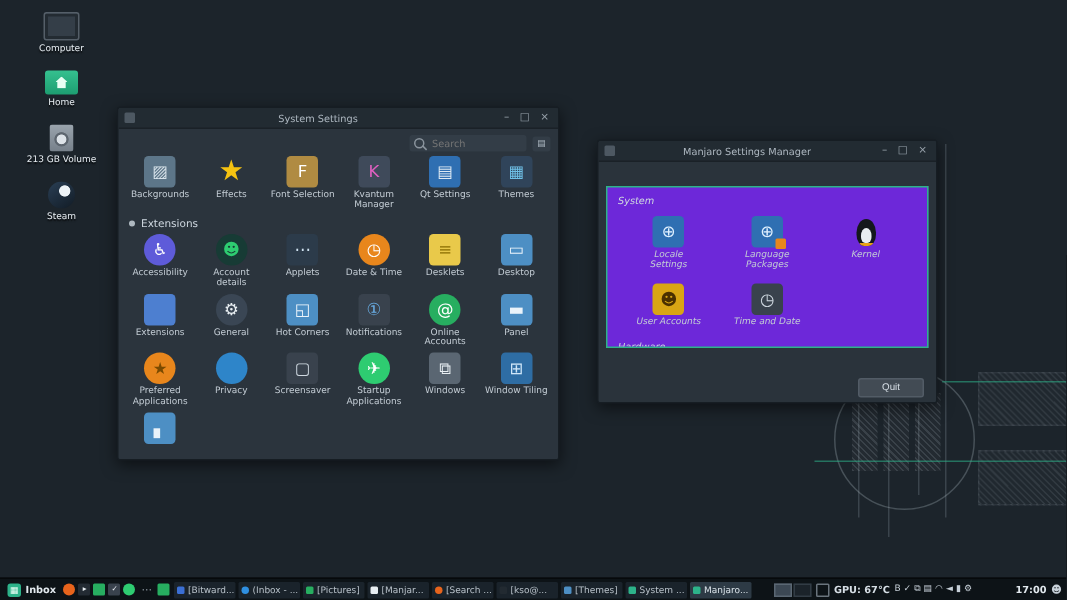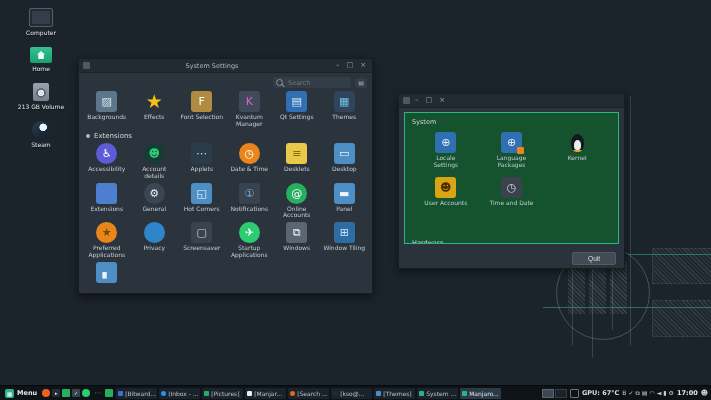--- a/index.html
+++ b/index.html
@@ -25,21 +25,21 @@
   .dlabel{font-size:6px;color:#e7edf2;text-shadow:0 1px 1px rgba(0,0,0,.8);margin-top:2px;text-align:center;}
 
   
   .window{position:absolute;background:#2b343d;border:1px solid #161d23;box-shadow:0 3px 10px rgba(0,0,0,.55);border-radius:2px;overflow:hidden;}
   .titlebar{height:13px;background:#222b32;display:flex;align-items:center;padding:0 4px;gap:3px;border-bottom:1px solid #1a2127;}
   .tb-title{flex:1;text-align:center;font-size:6.5px;color:#aeb8c1;white-space:nowrap;overflow:hidden;}
   .tb-btn{font-size:7px;color:#98a2ab;line-height:1;padding:0 2px;cursor:default;}
   .tb-appicon{width:7px;height:7px;background:#4d5862;border-radius:1px;}
 
   
-  #settings-win{left:78px;top:58px;width:293px;height:234px;}
+  #settings-win{left:78px;top:71px;width:293px;height:234px;}
   .searchrow{display:flex;justify-content:flex-end;align-items:center;gap:4px;padding:4px 5px 2px 5px;}
   .searchbox{width:72px;height:11px;background:#333d47;border-radius:2px;display:flex;align-items:center;gap:3px;padding:0 3px;}
   .mag{width:5px;height:5px;border:1px solid #8a949d;border-radius:50%;position:relative;flex:none;}
   .mag::after{content:'';position:absolute;width:4px;height:1px;background:#8a949d;transform:rotate(45deg);right:-3px;bottom:-1px;}
   .searchbox input{background:transparent;border:0;outline:none;color:#b9c2ca;font-size:6.5px;width:100%;font-family:inherit;}
   .view-toggle{width:12px;height:10px;background:#333d47;border-radius:2px;color:#aab4bd;font-size:6px;display:flex;align-items:center;justify-content:center;}
   .sec-head{display:flex;align-items:center;gap:4px;padding:3px 7px 2px 7px;font-size:7px;color:#cfd8e0;}
   .sec-swatch{width:8px;height:8px;border-radius:2px;background:linear-gradient(135deg,#ff5f6d,#d94fb0);}
   .sec-dot{width:4px;height:4px;border-radius:50%;background:#aeb8c0;}
   .tilegrid{display:grid;grid-template-columns:repeat(6,1fr);row-gap:3px;padding:1px 4px;}
@@ -52,21 +52,21 @@
   .badge{position:absolute;right:-2px;bottom:-1px;width:7px;height:7px;border-radius:1px;}
   .penguin-body{width:13px;height:18px;background:#14181c;border-radius:50% 50% 42% 42%;position:relative;overflow:hidden;}
   .penguin-body::after{content:'';position:absolute;left:3px;top:6px;width:7px;height:10px;background:#e9eef2;border-radius:50% 50% 40% 40%;}
   .penguin-body::before{content:'';position:absolute;left:2px;bottom:0;width:9px;height:2px;background:#e8a117;z-index:2;}
 
   
   #manjaro-win{left:398px;top:93px;width:225px;height:174px;display:flex;flex-direction:column;background:#2a333b;}
   .mj-header{display:flex;align-items:center;gap:6px;padding:4px 8px;}
   .wrench{width:14px;height:14px;background:linear-gradient(135deg,#f2b33d,#d07a17);clip-path:polygon(20% 0,45% 10%,35% 30%,90% 85%,75% 100%,20% 45%,0 55%,5% 15%);}
   .mj-title{font-size:7px;color:#d6dee5;font-weight:bold;}
-  .mj-panel{flex:1;margin:4px 5px;border:1px solid #2db38a;background:#14532d;overflow:hidden;position:relative;}
+  .mj-panel{flex:1;margin:16px 5px;border:1px solid #2db38a;background:#6d28d9;overflow:hidden;position:relative;font-style:italic;}
   .mj-sec{font-size:6.5px;color:#cfd8e0;padding:5px 7px 2px 7px;}
   #manjaro-grid{display:grid;grid-template-columns:repeat(3,1fr);row-gap:8px;padding:4px 8px;}
   .mj-partial{font-size:6.5px;color:#cfd8e0;padding:2px 7px 0 7px;position:absolute;bottom:-4px;left:0;}
   .mj-footer{height:20px;display:flex;align-items:center;justify-content:flex-end;padding:0 8px;}
   .quit-btn{background:#424b54;border:1px solid #525c66;border-radius:2px;color:#d6dee5;font-size:6.5px;padding:2px 15px;cursor:default;}
 
   
   .taskbar{position:absolute;left:0;right:0;bottom:0;height:14px;background:#0d1317;display:flex;align-items:center;padding:0 3px;gap:3px;border-top:1px solid #06090b;}
   .tb-menu{display:flex;align-items:center;gap:3px;padding:0 2px;}
   .menu-ic{width:9px;height:9px;border-radius:2px;background:#2db38a;display:flex;align-items:center;justify-content:center;color:#eafff6;font-size:6px;}
@@ -79,21 +79,21 @@
   .task .tic{width:5px;height:5px;border-radius:1px;flex:none;}
   .task .tic.round{border-radius:50%;}
   .spacer{flex:1;}
   .ws{display:flex;gap:1px;}
   .ws .w1{width:10px;height:7px;background:#3c4854;border:1px solid #5a6773;}
   .ws .w2{width:10px;height:7px;background:#1b232a;border:1px solid #323c45;}
   .showdesk{width:7px;height:7px;border:1px solid #6a747d;border-radius:1px;}
   .gpu{font-size:6.5px;color:#d6dee5;font-weight:bold;white-space:nowrap;}
   .tray{display:flex;align-items:center;gap:2px;}
   .tray span{font-size:6px;color:#c7d0d8;line-height:1;}
-  .clock{font-size:6.5px;color:#e2e9ee;font-weight:bold;}
+  .clock{font-size:6.5px;color:#e2e9ee;font-weight:bold;margin-left:26px;}
   .user-ic{font-size:7px;color:#c7d0d8;}
 </style>
 </head>
 <body>
 
 <div class="stage">
 
   <div class="wm wm-circle"></div>
   <div class="wm wm-bar" style="left:568px;"></div>
   <div class="wm wm-bar" style="left:589px;"></div>
@@ -293,20 +293,21 @@
             <span class="glyph" style="color: rgb(234, 243, 250); font-size: 11px;">▖</span>
           </span>
           <div class="tlabel"></div>
         </div>
       </div>
   </div>
 
   <div class="window" id="manjaro-win">
     <div class="titlebar">
       <span class="tb-appicon"></span>
+      <span class="tb-title">Manjaro Settings Manager</span>
       <span class="tb-btn">–</span>
       <span class="tb-btn">□</span>
       <span class="tb-btn">×</span>
     </div>
     <div class="mj-panel">
       <div class="mj-sec">System</div>
       <div id="manjaro-grid">
           <div class="tile">
             <span class="ticon " style="background: rgb(47, 111, 178);">
               <span class="glyph" style="color: rgb(223, 240, 255); font-size: 11px;">⊕</span>
@@ -342,21 +343,21 @@
       <div class="mj-partial">Hardware</div>
     </div>
     <div class="mj-footer">
       <button class="quit-btn">Quit</button>
     </div>
   </div>
 
   <div class="taskbar">
     <div class="tb-menu">
       <span class="menu-ic">▦</span>
-      <span class="menu-lbl">Menu</span>
+      <span class="menu-lbl">Inbox</span>
     </div>
     <div id="launchers" style="display:flex;gap:2px;align-items:center;">
         <span class="launch round" style="background: rgb(232, 100, 28);"></span>
         <span class="launch" style="background: rgb(35, 43, 51);">▸</span>
         <span class="launch" style="background: rgb(39, 174, 96);"></span>
         <span class="launch" style="background: rgb(57, 66, 77);">✓</span>
         <span class="launch round" style="background: rgb(46, 204, 113);"></span>
       </div>
     <span class="tb-dots">⋯</span>
     <div id="pinned" style="display:flex;gap:2px;align-items:center;">

